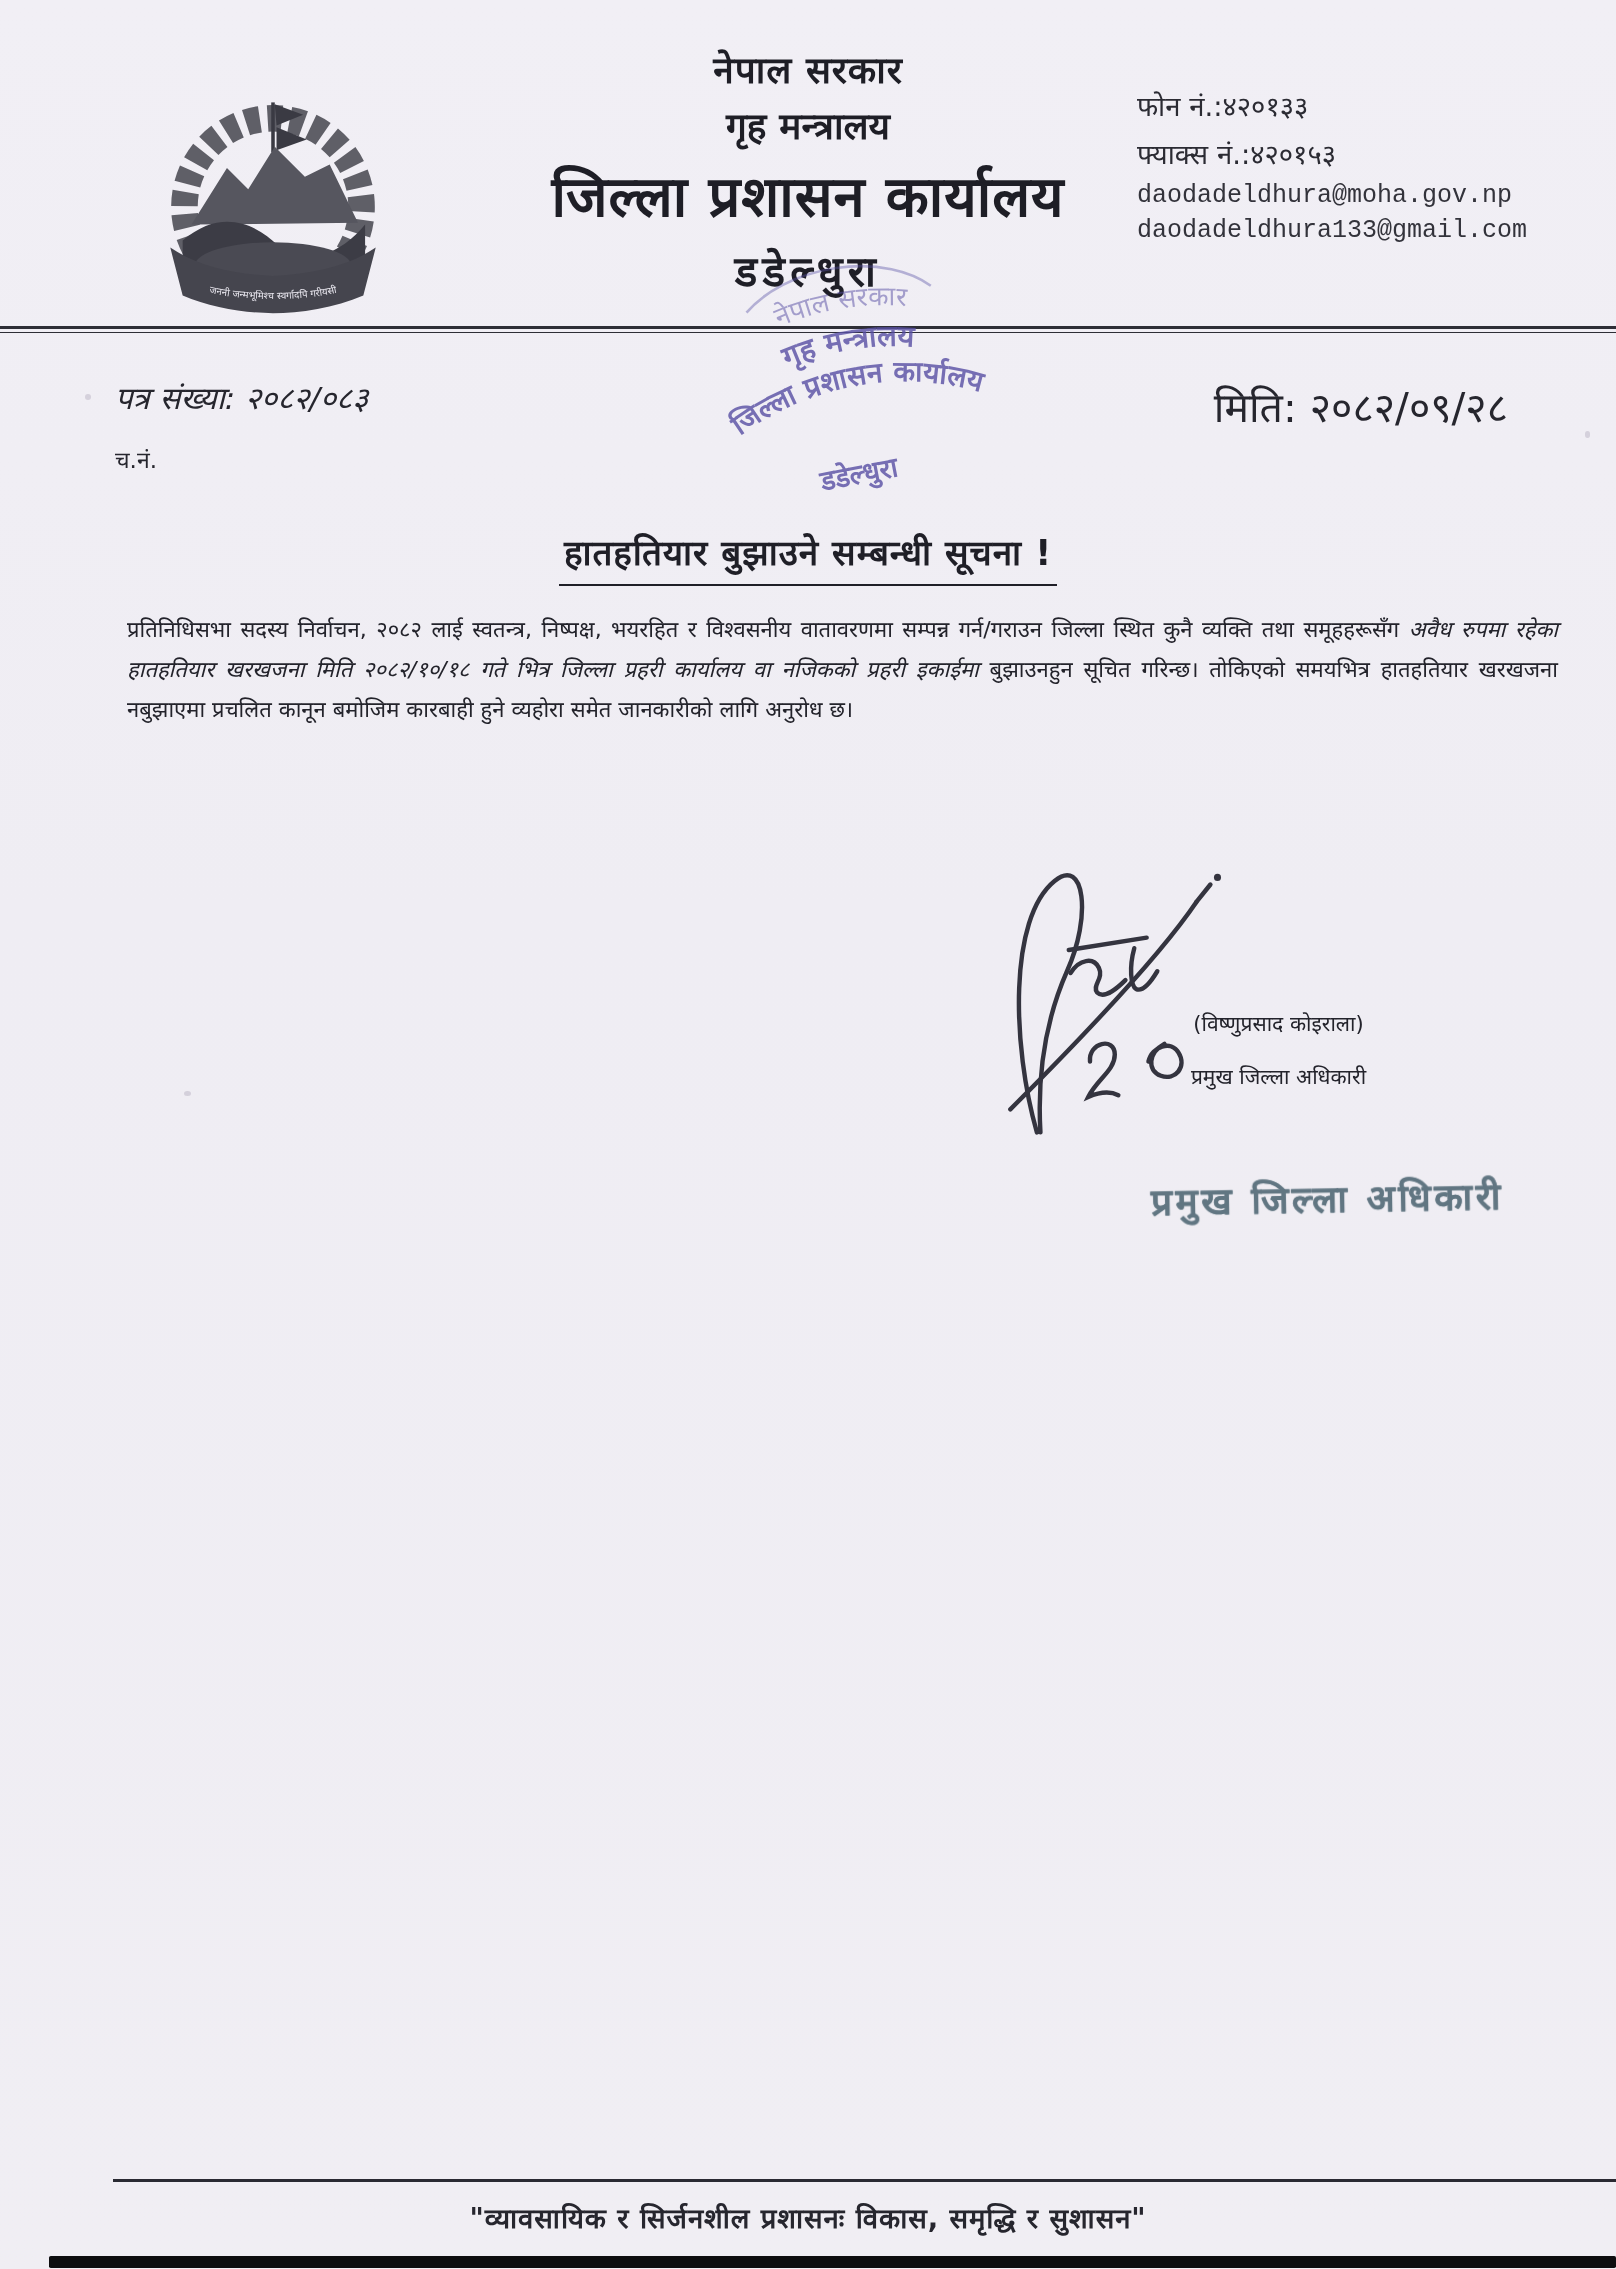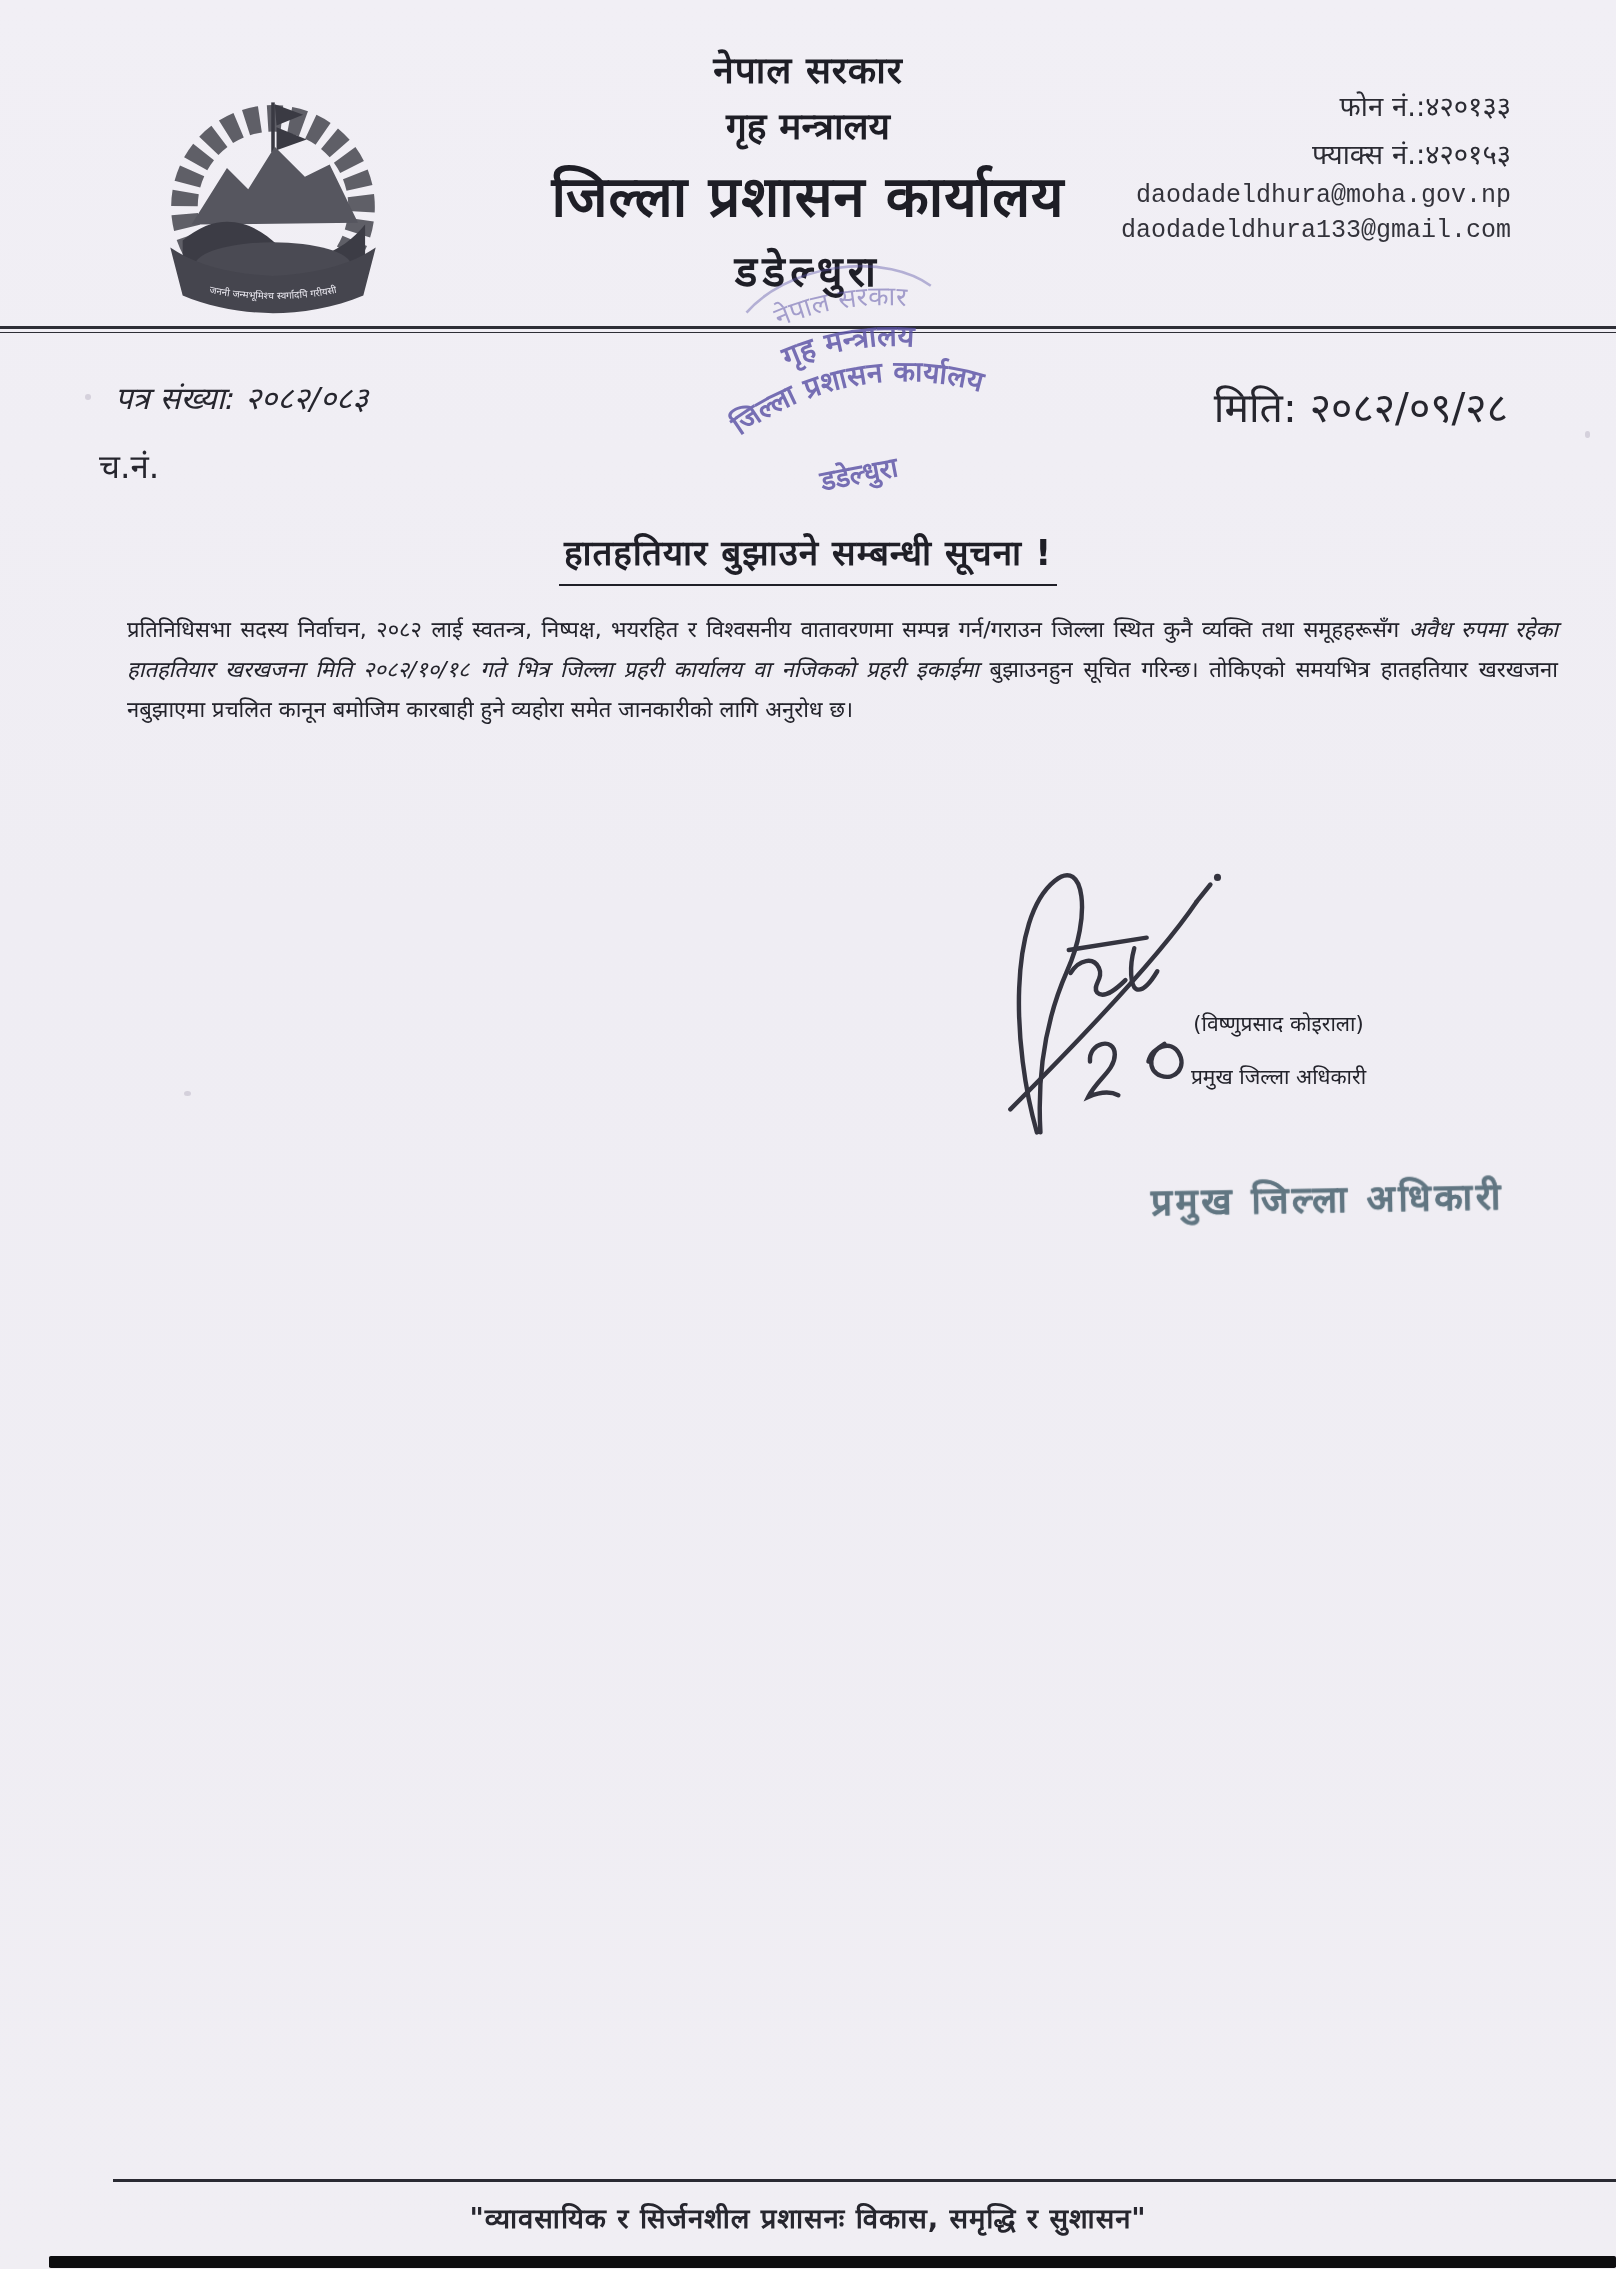--- a/index.html
+++ b/index.html
@@ -14,28 +14,28 @@
     color:#26262e;
     overflow:hidden;
   }
   
   .emblem { position:absolute; left:140px; top:90px; width:266px; height:232px; }
   .hdr-center { position:absolute; left:0; width:100%; text-align:center; font-weight:bold; color:#1e1e26; }
   .hdr-gov   { top:43px;  font-size:37px; letter-spacing:0.9px; }
   .hdr-min   { top:99px; font-size:37px; }
   .hdr-office{ top:156px; font-size:56px; letter-spacing:0.9px; }
   .hdr-dist  { top:241px; font-size:42px; letter-spacing:5.3px; }
-  .hdr-right { position:absolute; right:105px; top:82px; text-align:right; font-size:27.5px; color:#2b2b33; line-height:48px; }
+  .hdr-right { position:absolute; right:89px; top:82px; font-size:27.5px; color:#2b2b33; line-height:48px; }
   .hdr-right .mail { font-family:Liberation Mono, monospace; font-size:25px; line-height:35px; color:#33333b; }
   
   .rule-top { position:absolute; left:0; top:326px; width:100%; height:7px;
               border-top:3.5px solid #2e2e36; border-bottom:1.8px solid #2e2e36; }
   
   .meta-left1 { position:absolute; left:115px; top:376px; font-size:31px;font-style:italic; }
-  .meta-left2 { position:absolute; left:99px; top:443px; font-size:33px; }
+  .meta-left2 { position:absolute; left:115px; top:443px; font-size:23px; }
   .meta-right { position:absolute; right:108px; top:378px; font-size:41px; }
   
   .stamp-round { position:absolute; left:656px; top:262px; width:372px; height:248px; pointer-events:none; }
   
   .title-wrap { position:absolute; left:0; top:528px; width:100%; text-align:center; }
   .title { display:inline-block; font-size:35px; font-weight:bold; color:#1f1f27;
            border-bottom:2.7px solid #1f1f27; padding:0 5.3px 8.9px 5.3px; letter-spacing:0.9px; }
   
   .body-par { position:absolute; left:127px; top:610px; width:1431px;
               font-size:22px; line-height:40px; text-align:justify; color:#23232b; }

